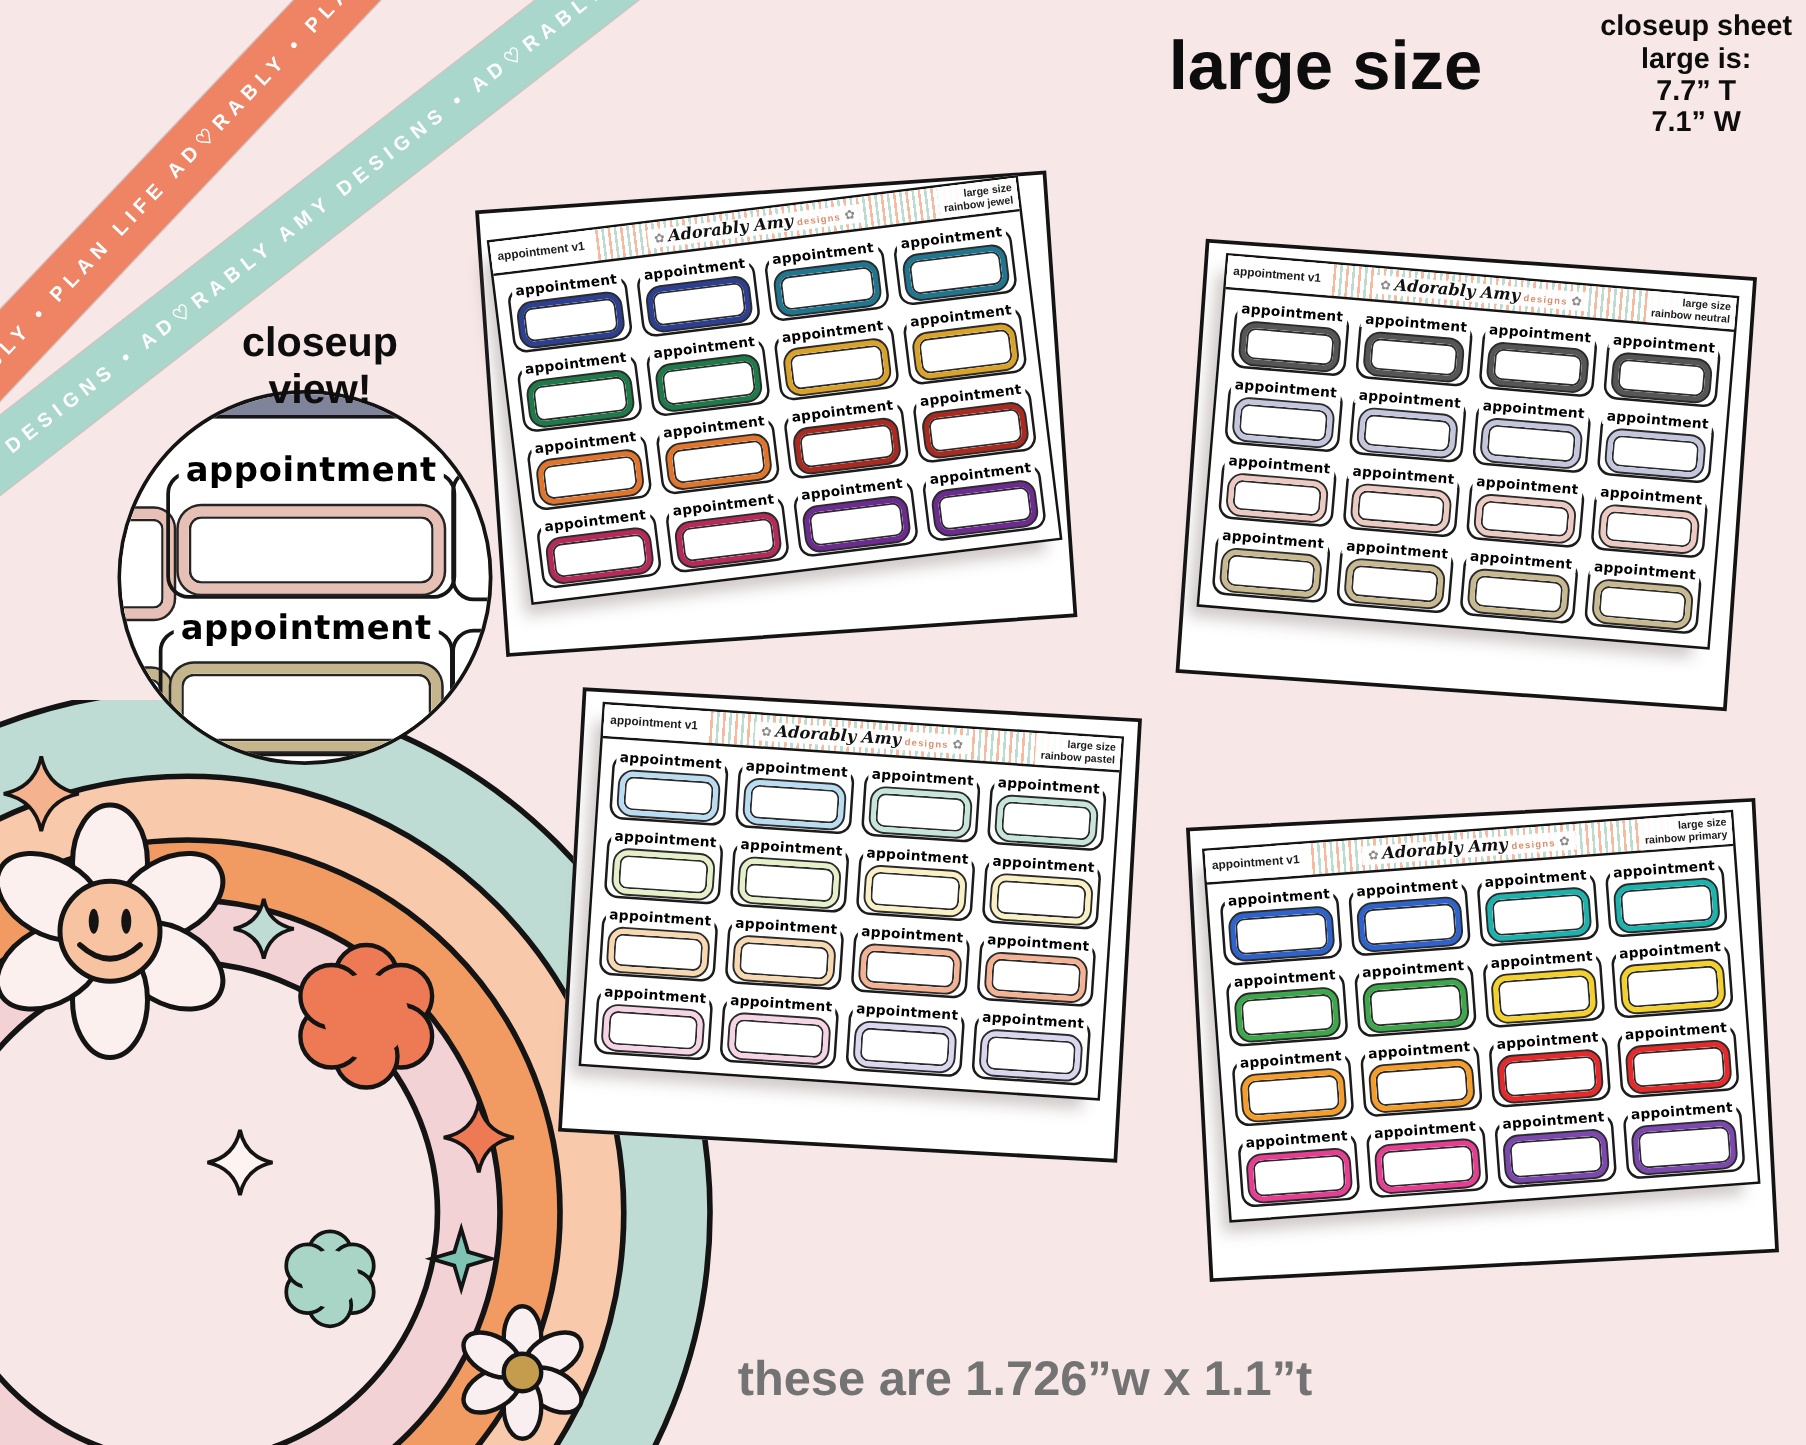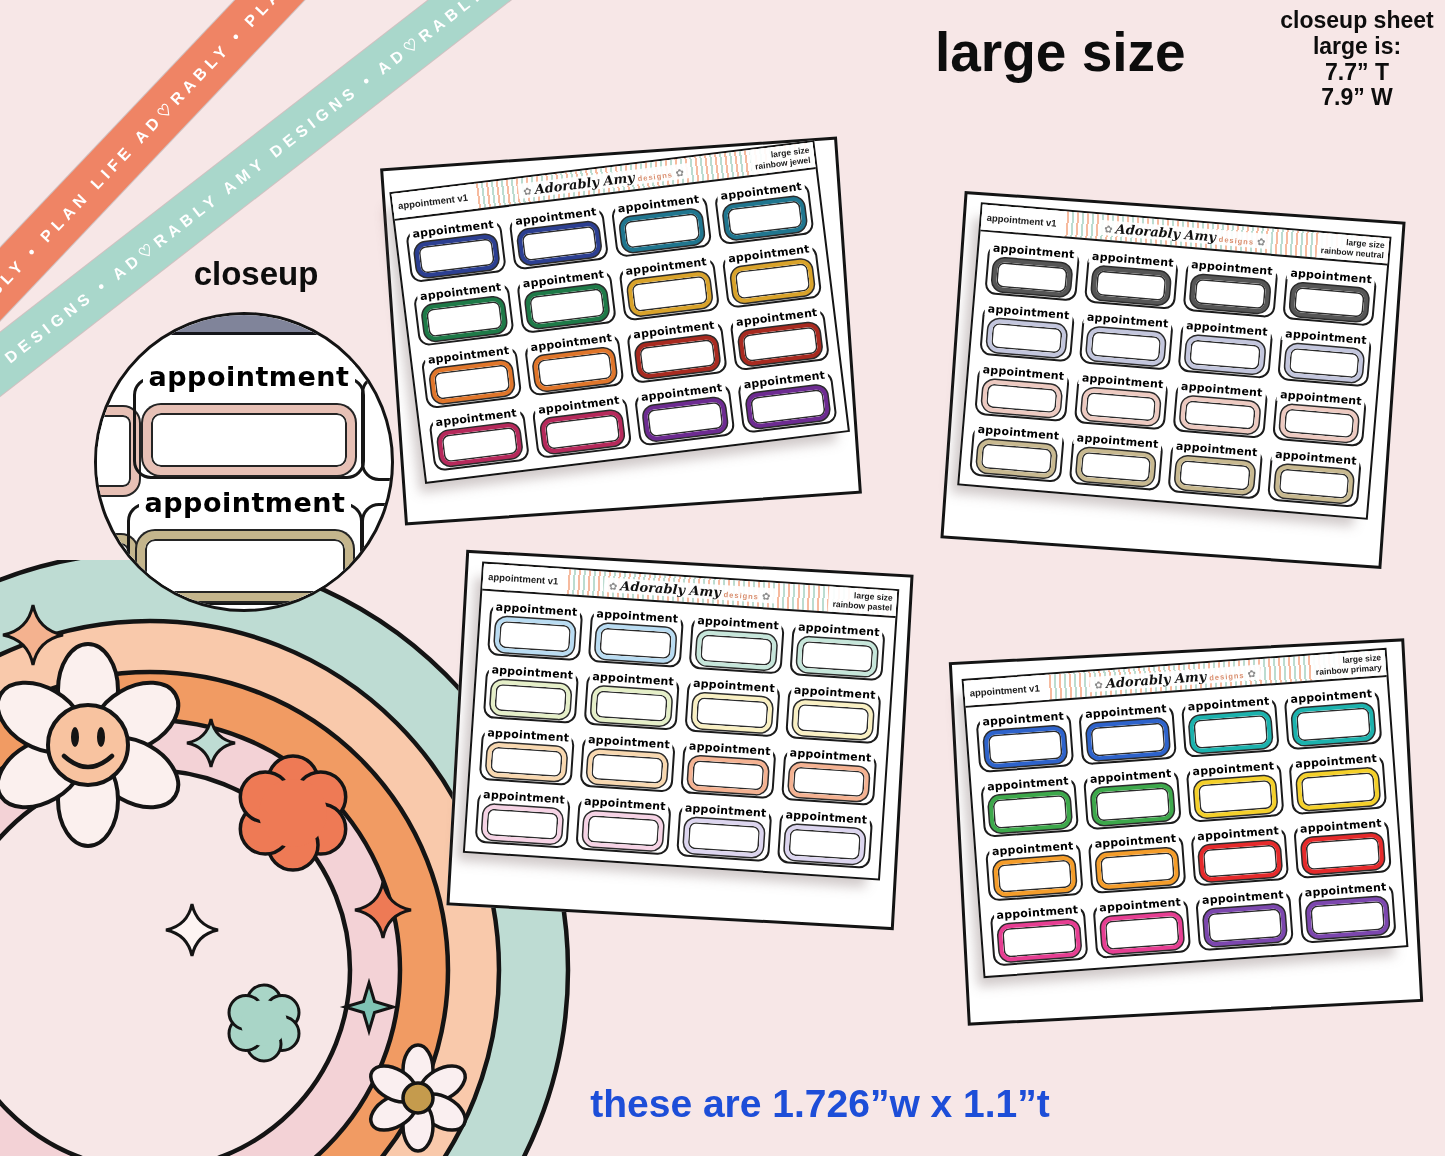--- a/index.html
+++ b/index.html
@@ -14,21 +14,21 @@
   .ribbon-teal{width:800px;left:-165px;top:157px;transform:rotate(-37.8deg);}
 
   
   .big-title{position:absolute;left:935px;top:20px;width:260px;font-size:55px;font-weight:700;
              color:#0d0d0d;letter-spacing:0;z-index:5;}
   .size-note{position:absolute;left:1272px;top:8px;width:170px;text-align:center;font-size:23px;
              font-weight:700;line-height:1.12;color:#0d0d0d;z-index:5;}
   .closeup-label{position:absolute;left:152px;top:256px;width:208px;text-align:center;font-size:33px;
              font-weight:700;line-height:1.12;color:#0d0d0d;z-index:5;}
   .bottom-note{position:absolute;left:420px;top:1082px;width:800px;text-align:center;font-size:39px;
-             font-weight:700;color:#1d4ed8;z-index:5;}
+             font-weight:700;color:#737373;z-index:5;}
 
   
   .rainbow{position:absolute;left:0;top:560px;z-index:1;}
 
   
   .circle{position:absolute;left:94px;top:312px;width:294px;height:294px;border-radius:50%;
           border:3px solid #141414;background:#fff;overflow:hidden;z-index:4;}
   .csliver{position:absolute;top:-11px;left:46px;width:212px;height:28px;border:3px solid #15151a;
            border-top:none;border-radius:0 0 16px 16px;}
   .csticker{position:absolute;text-align:center;}
@@ -92,24 +92,25 @@
   </div>
   <div class="ribbon ribbon-teal" style="background: rgb(169, 215, 203);">
     <span class="ribbon-text">AD♡RABLY AMY DESIGNS • AD♡RABLY AMY DESIGNS • AD♡RABLY AMY DESIGNS</span>
   </div>
 
   <div class="big-title">large size</div>
   <div class="size-note">
     <div>closeup sheet</div>
     <div>large is:</div>
     <div>7.7” T</div>
-    <div>7.9” W</div>
+    <div>7.1” W</div>
   </div>
   <div class="closeup-label">
     <div>closeup</div>
+    <div>view!</div>
   </div>
 
   <svg class="rainbow" width="600" height="596" viewBox="0 0 600 596">
 
     <circle cx="150" cy="410" r="383.5" fill="none" stroke-width="66" stroke="#bedcd3"></circle>
     <circle cx="150" cy="410" r="323.5" fill="none" stroke-width="48" stroke="#f9c9ab"></circle>
     <circle cx="150" cy="410" r="274" fill="none" stroke-width="45" stroke="#f19b63"></circle>
     <circle cx="150" cy="410" r="225" fill="none" stroke-width="47" stroke="#f3d2d6"></circle>
 
     <g stroke="#141414" fill="none" stroke-width="4.5">

